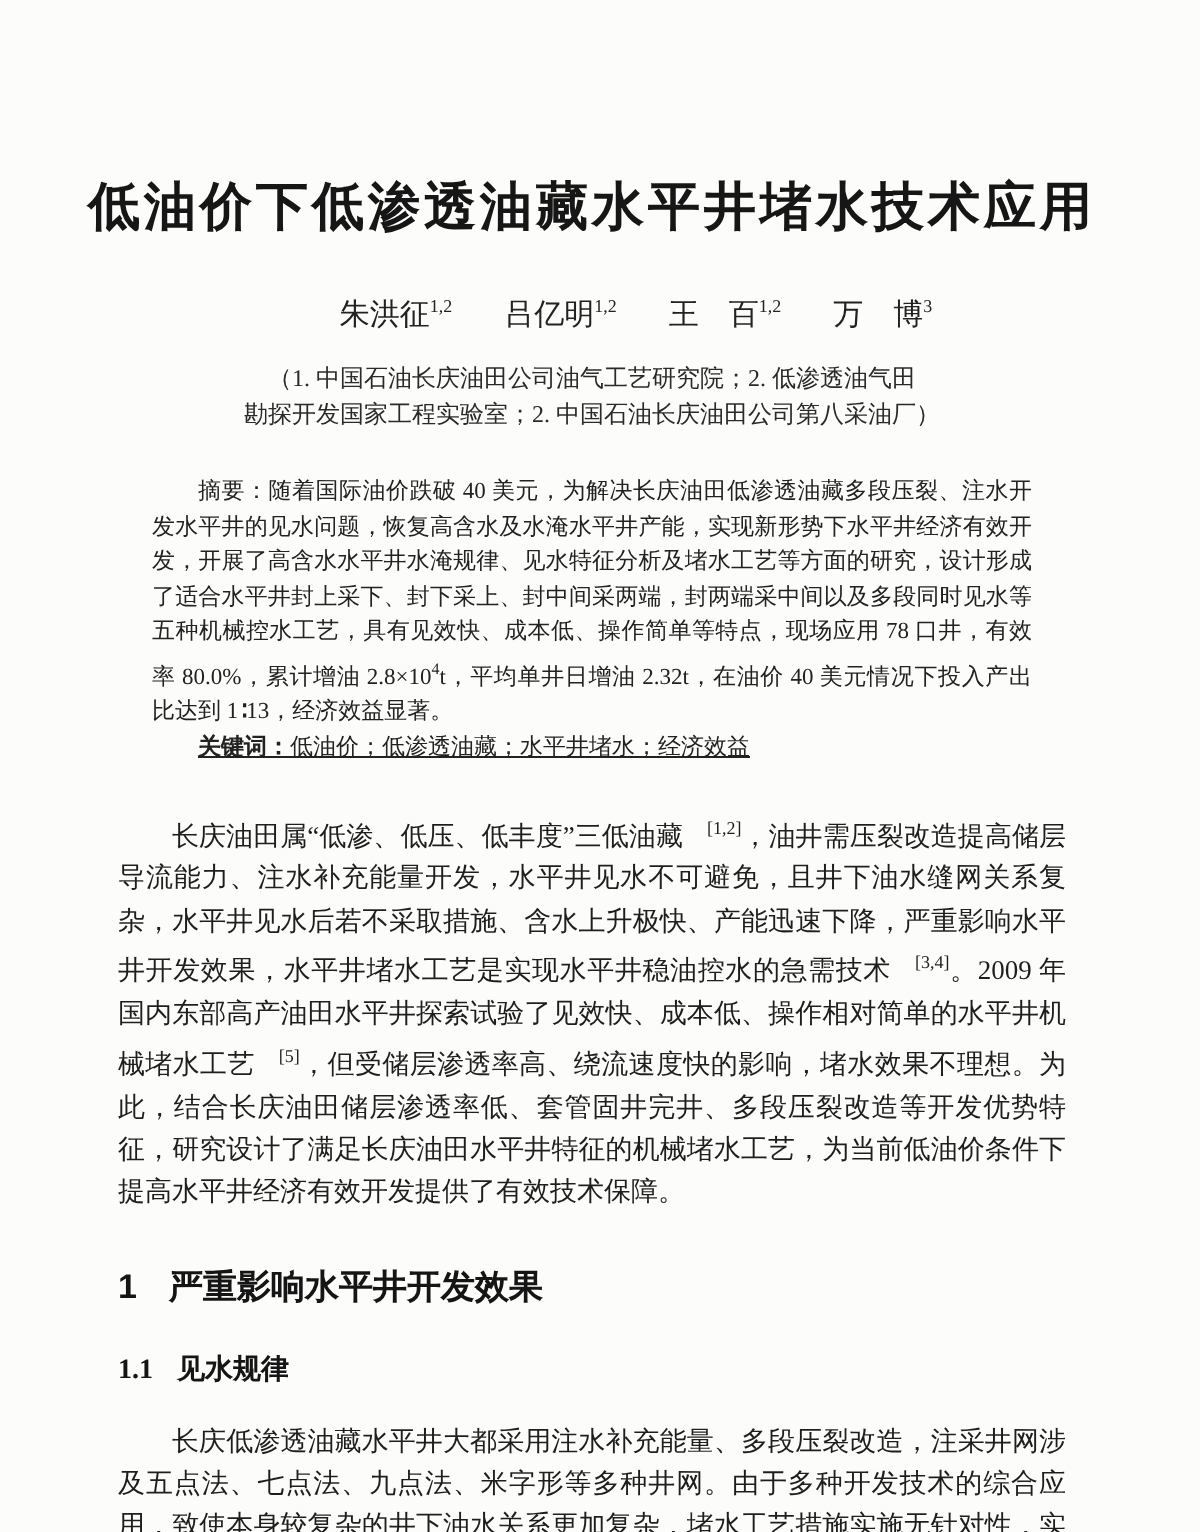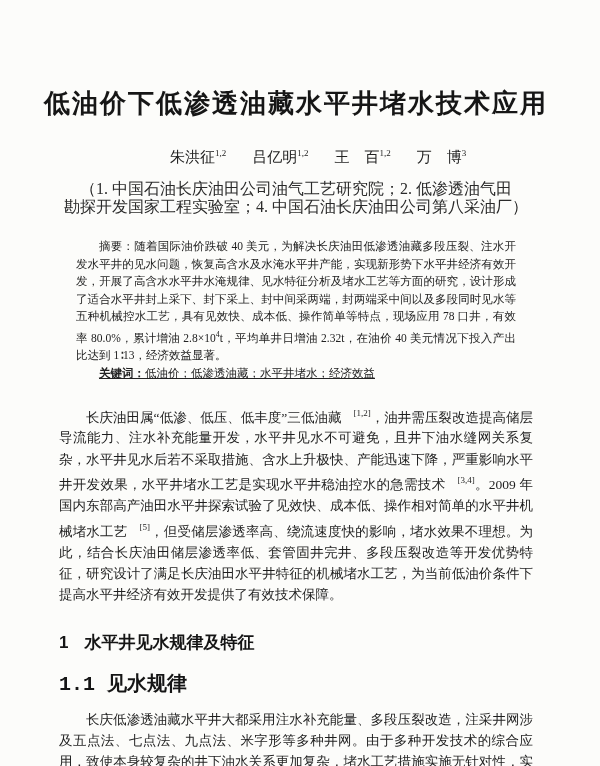--- a/index.html
+++ b/index.html
@@ -37,21 +37,21 @@
     font-size: 15px;
     color: #222;
     margin-left: 44px;
   }
   .authors .author { margin: 0 13px; white-space: nowrap; }
   .authors sup { font-size: 9px; }
   
   .affiliation {
     margin-top: 13px;
     text-align: center;
-    font-size: 16px;
+    font-size: 12px;
     line-height: 18px;
     color: #2a2a2a;
   }
   
   .abstract {
     margin: 22px auto 0 auto;
     width: 440px;
     font-size: 11.5px;
     line-height: 17.6px;
     text-align: justify;
@@ -84,54 +84,54 @@
   h2.sec {
     margin: 26px 0 0 0;
     font-size: 17px;
     font-weight: bold;
     font-family: "Liberation Sans", "DejaVu Sans", sans-serif;
     color: #151515;
   }
   h2.sec .num { margin-right: 16px; }
   h3.subsec {
     margin: 21px 0 0 0;
-    font-size: 20px;
+    font-size: 14px;
     font-weight: bold;
-    font-family: Liberation Mono, monospace;
+    font-family: Liberation Serif, serif;
     color: #151515;
   }
   h3.subsec .num { margin-right: 12px; }
   .after-sec { margin-top: 13px; }
 </style>
 </head>
 <body>
 
 <div class="page">
 
   <h1 class="title">低油价下低渗透油藏水平井堵水技术应用</h1>
 
   <div class="authors">
     <span class="author"><span>朱洪征</span><sup>1,2</sup></span><span class="author"><span>吕亿明</span><sup>1,2</sup></span><span class="author"><span>王　百</span><sup>1,2</sup></span><span class="author"><span>万　博</span><sup>3</sup></span>
   </div>
 
   <div class="affiliation">
     <div>（1. 中国石油长庆油田公司油气工艺研究院；2. 低渗透油气田</div>
-    <div>勘探开发国家工程实验室；4. 中国石油长庆油田公司第八采油厂）</div>
+    <div>勘探开发国家工程实验室；2. 中国石油长庆油田公司第八采油厂）</div>
   </div>
 
   <div class="abstract">
     <p class="para"><b class="lbl">摘要：</b><span>随着国际油价跌破 40 美元，为解决长庆油田低渗透油藏多段压裂、注水开发水平井的见水问题，恢复高含水及水淹水平井产能，实现新形势下水平井经济有效开发，开展了高含水水平井水淹规律、见水特征分析及堵水工艺等方面的研究，设计形成了适合水平井封上采下、封下采上、封中间采两端，封两端采中间以及多段同时见水等五种机械控水工艺，具有见效快、成本低、操作简单等特点，现场应用 78 口井，有效率 80.0%，累计增油 2.8×10</span><sup>4</sup><span>t，平均单井日增油 2.32t，在油价 40 美元情况下投入产出比达到 1∶13，经济效益显著。</span></p>
     <p class="keywords" style="margin:0;"><b class="lbl">关键词：</b><span>低油价；低渗透油藏；水平井堵水；经济效益</span></p>
   </div>
 
   <div class="body-block">
 
     <p class="body-para"><span>长庆油田属“低渗、低压、低丰度”三低油藏</span><sup>[1,2]</sup><span>，油井需压裂改造提高储层导流能力、注水补充能量开发，水平井见水不可避免，且井下油水缝网关系复杂，水平井见水后若不采取措施、含水上升极快、产能迅速下降，严重影响水平井开发效果，水平井堵水工艺是实现水平井稳油控水的急需技术</span><sup>[3,4]</sup><span>。2009 年国内东部高产油田水平井探索试验了见效快、成本低、操作相对简单的水平井机械堵水工艺</span><sup>[5]</sup><span>，但受储层渗透率高、绕流速度快的影响，堵水效果不理想。为此，结合长庆油田储层渗透率低、套管固井完井、多段压裂改造等开发优势特征，研究设计了满足长庆油田水平井特征的机械堵水工艺，为当前低油价条件下提高水平井经济有效开发提供了有效技术保障。</span></p>
 
-    <h2 class="sec"><span class="num">1</span><span>水平井见水规律及特征</span></h2>
+    <h2 class="sec"><span class="num">1</span><span>严重影响水平井开发效果</span></h2>
 
     <h3 class="subsec"><span class="num">1.1</span><span>见水规律</span></h3>
 
     <p class="body-para after-sec">长庆低渗透油藏水平井大都采用注水补充能量、多段压裂改造，注采井网涉及五点法、七点法、九点法、米字形等多种井网。由于多种开发技术的综合应用，致使本身较复杂的井下油水关系更加复杂，堵水工艺措施实施无针对性，实施难度大。为此，结合水平井开发特征，总结分析了不同注水井网下水平井见水规律，得出了长庆油田水平井主要有以下两种见水规律，为水平井堵水措施指明了方向：</p>
 
   </div>
 
 </div>
 
 </body></html>

